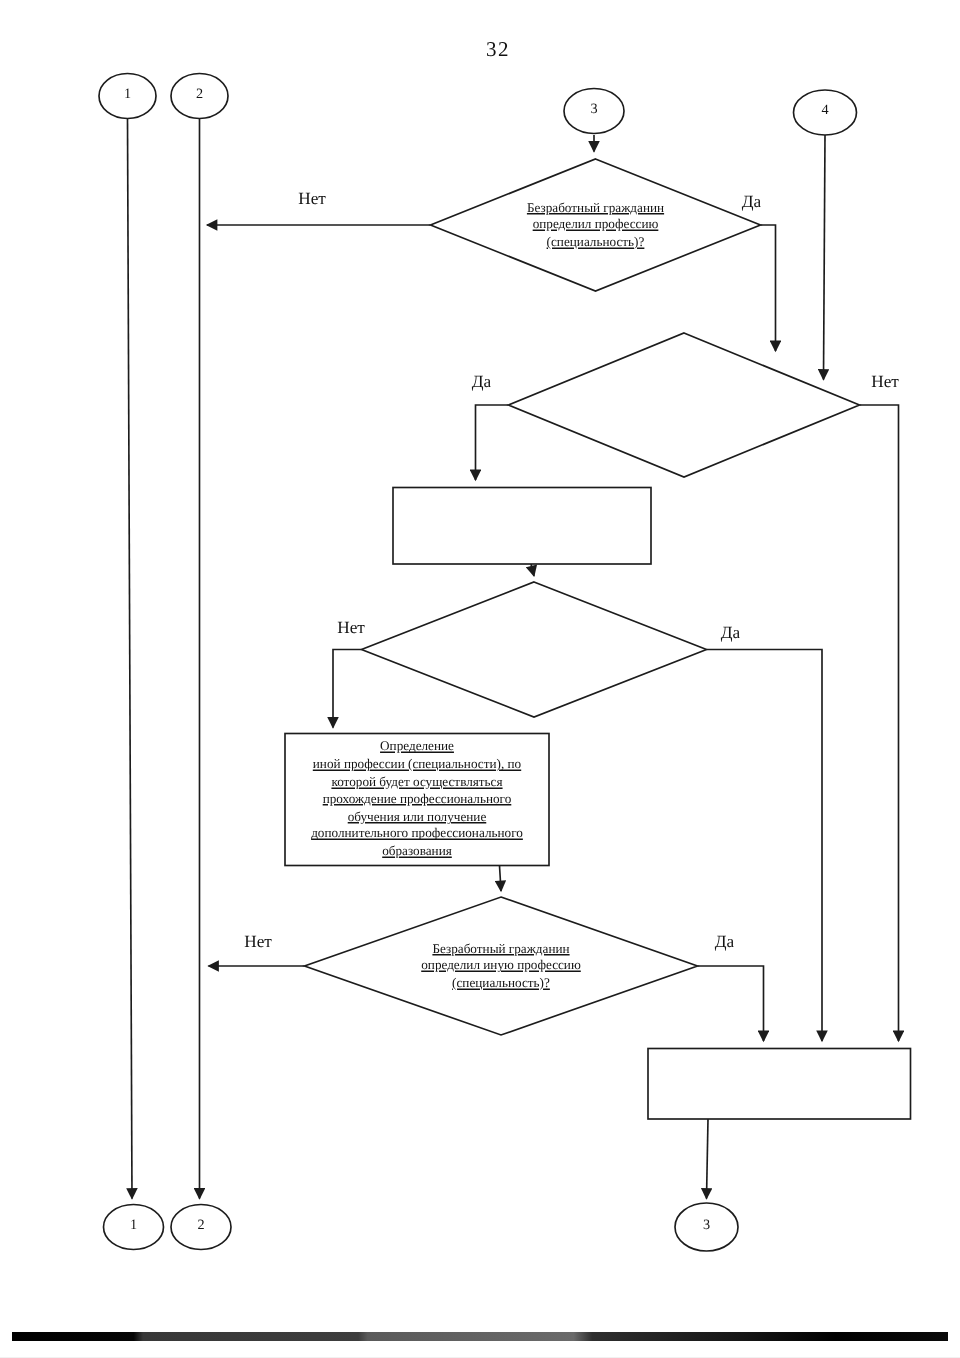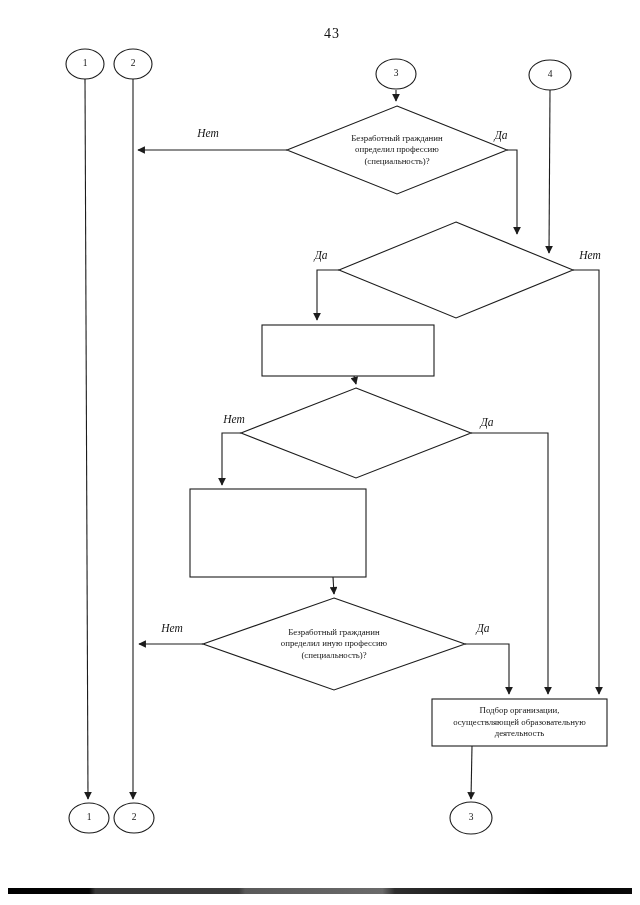--- a/index.html
+++ b/index.html
@@ -10,38 +10,39 @@
   }
   .page-number{
     position:absolute;left:300px;top:26px;width:64px;text-align:center;
     font-size:14px;letter-spacing:1px;
   }
   svg.chart{position:absolute;left:0;top:0;}
   .node-text{
     position:absolute;display:flex;align-items:center;justify-content:center;
     text-align:center;white-space:pre-line;font-size:8.8px;line-height:1.32;
     color:#141414;
+    text-decoration:underline;
   }
   .circle-label{
     position:absolute;width:30px;text-align:center;font-size:9.5px;color:#141414;
   }
   .edge-label{
-    position:absolute;text-align:center;font-size:11.5px;color:#141414;font-style:italic;
+    position:absolute;text-align:center;font-size:11.5px;color:#141414;
   }
   .bottom-bar{
     position:absolute;left:8px;top:888px;width:624px;height:6px;
     background:linear-gradient(90deg,#000 0%,#050505 13%,#383838 14%,#3d3d3d 37%,#5a5a5a 38%,#6a6a6a 60%,#2e2e2e 62%,#161616 78%,#000 88%,#0a0a0a 100%);
   }
 </style>
 </head>
 <body>
 
 <div class="page">
 
-  <div class="page-number">43</div>
+  <div class="page-number">32</div>
 
   <svg class="chart" width="640" height="905" viewBox="0 0 640 905" fill="none" stroke="#1c1c1c" stroke-width="1.1">
     <defs>
       <marker id="arr" viewBox="0 0 10 10" refX="9" refY="5" markerWidth="9" markerHeight="7" orient="auto">
         <path d="M0,0 L10,5 L0,10 z" fill="#1c1c1c" stroke="none"></path>
       </marker>
     </defs>
 
     <path d="M85,79 L88,799" marker-end="url(#arr)"></path>
     <path d="M133,79 L133,799" marker-end="url(#arr)"></path>
@@ -86,23 +87,27 @@
   <div class="circle-label" style="left:119px;top:812px">2</div>
   <div class="circle-label" style="left:456px;top:812px">3</div>
 
   <div class="node-text" style="left:300px;top:118px;width:194px;height:64px">Безработный гражданин
 определил профессию
 (специальность)?</div>
   <div class="node-text" style="left:234px;top:618px;width:200px;height:52px">Безработный гражданин
 определил иную профессию
 (специальность)?</div>
 
-  <div class="node-text" style="left:432px;top:699px;width:175px;height:47px">Подбор организации,
-осуществляющей образовательную
-деятельность</div>
+  <div class="node-text" style="left:190px;top:489px;width:176px;height:88px">Определение
+иной профессии (специальности), по
+которой будет осуществляться
+прохождение профессионального
+обучения или получение
+дополнительного профессионального
+образования</div>
 
   <div class="edge-label" style="left:186px;top:127px;width:44px">Нет</div>
   <div class="edge-label" style="left:486px;top:129px;width:30px">Да</div>
   <div class="edge-label" style="left:306px;top:249px;width:30px">Да</div>
   <div class="edge-label" style="left:572px;top:249px;width:36px">Нет</div>
   <div class="edge-label" style="left:216px;top:413px;width:36px">Нет</div>
   <div class="edge-label" style="left:472px;top:416px;width:30px">Да</div>
   <div class="edge-label" style="left:154px;top:622px;width:36px">Нет</div>
   <div class="edge-label" style="left:468px;top:622px;width:30px">Да</div>
 

